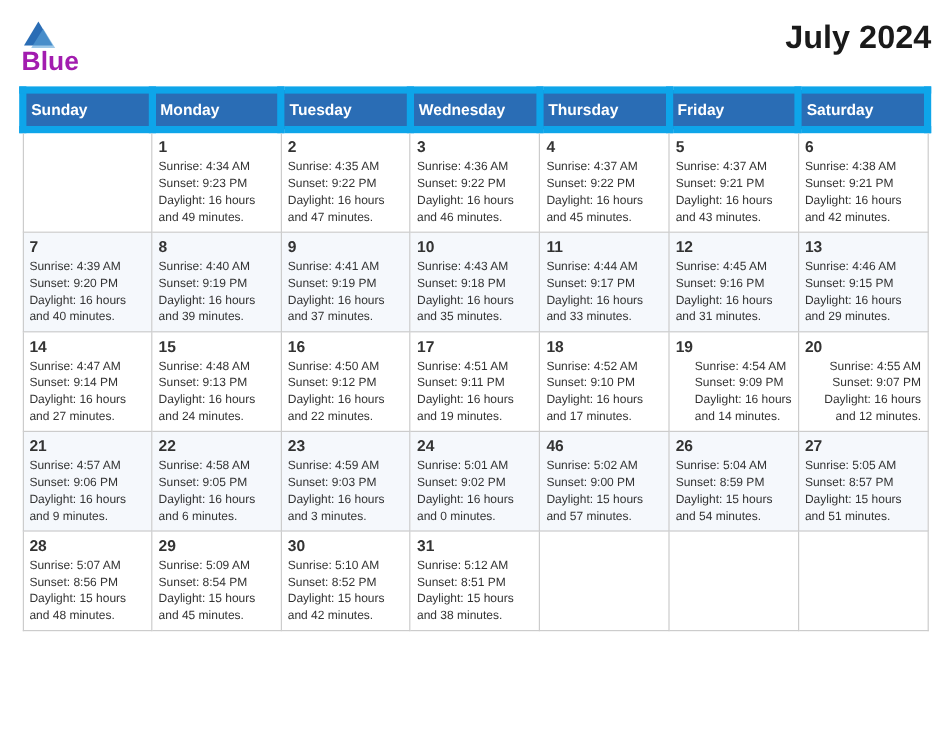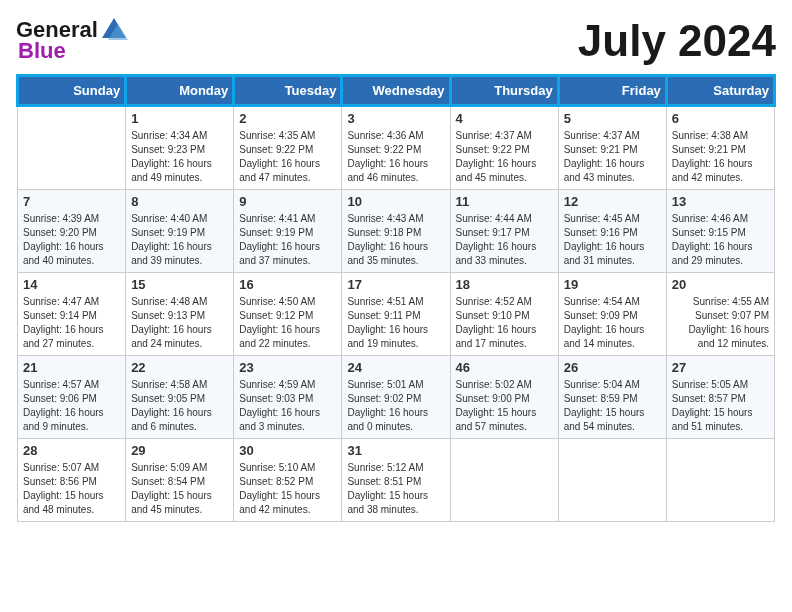--- a/index.html
+++ b/index.html
@@ -38,42 +38,42 @@
     }
     .logo-icon {
       width: 28px;
       height: 28px;
       margin-left: 2px;
     }
     .title-section {
       text-align: right;
     }
     .month-year {
-      font-size: 44px;
+      font-size: 27px;
       font-weight: bold;
       color: #1a1a1a;
     }
     .location {
       font-size: 15px;
       color: #444;
       margin-top: 2px;
     }
     .calendar {
       width: 100%;
       border-collapse: collapse;
       border: 1px solid #ccc;
     }
     .calendar th {
       background: #2a6db5;
       color: #fff;
       font-size: 13px;
       font-weight: bold;
       padding: 6px 4px;
-      text-align: right;
-      border: 3px solid #0ea5e9;
+      text-align: left;
+      border: 6px solid #0ea5e9;
     }
     .calendar td {
       vertical-align: top;
       padding: 4px 5px;
       border: 1px solid #ccc;
       font-size: 10.5px;
       color: #333;
       width: 108px;
       min-height: 80px;
     }
@@ -99,21 +99,20 @@
     .calendar thead tr th {
       background: #2a6db5;
     }
   </style>
 </head>
 <body>
 
 <div class="header">
   <div class="logo">
     <div class="logo-text">
-      <span class="logo-general">General</span>
       <svg class="logo-icon" viewBox="0 0 28 28" xmlns="http://www.w3.org/2000/svg">
         <polygon points="14,2 26,22 2,22" fill="#2a6db5"></polygon>
         <polygon points="18,8 28,24 8,24" fill="#5ba3d9" opacity="0.6"></polygon>
       </svg>
     </div>
     <span class="logo-blue" style="margin-top:-6px;margin-left:2px;">Blue</span>
   </div>
   <div class="title-section">
     <div class="month-year">July 2024</div>
   </div>
@@ -259,21 +258,21 @@
         </td>
         <td>
           <span class="day-number">18</span>
           <div class="cell-content" style="white-space: pre-line;">Sunrise: 4:52 AM
 Sunset: 9:10 PM
 Daylight: 16 hours
 and 17 minutes.</div>
         </td>
         <td>
           <span class="day-number">19</span>
-          <div class="cell-content" style="white-space: pre-line;">Sunrise: 4:54 AM
+          <div class="cell-content" style="white-space: pre-line; margin-left: 16px;">Sunrise: 4:54 AM
 Sunset: 9:09 PM
 Daylight: 16 hours
 and 14 minutes.</div>
         </td>
         <td>
           <span class="day-number">20</span>
           <div class="cell-content" style="white-space: pre-line; text-align: right;">Sunrise: 4:55 AM
 Sunset: 9:07 PM
 Daylight: 16 hours
 and 12 minutes.</div>

